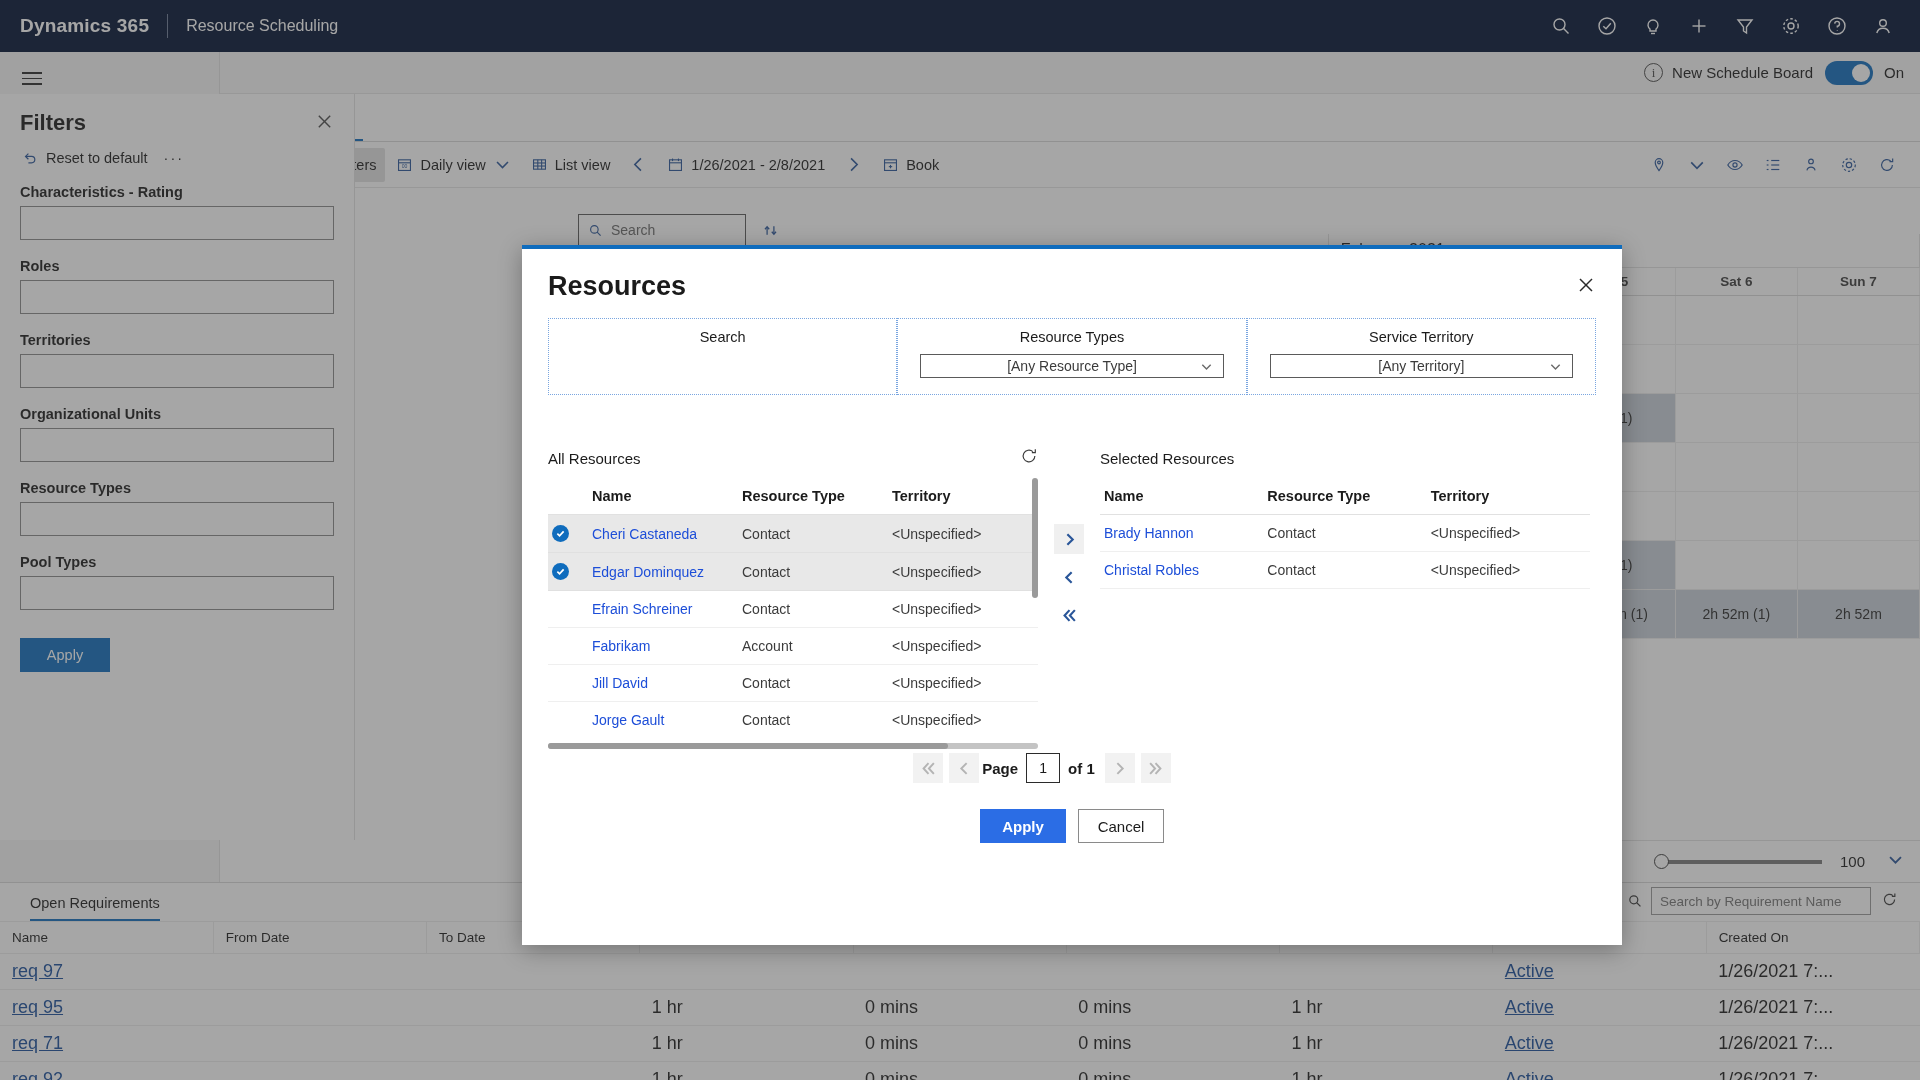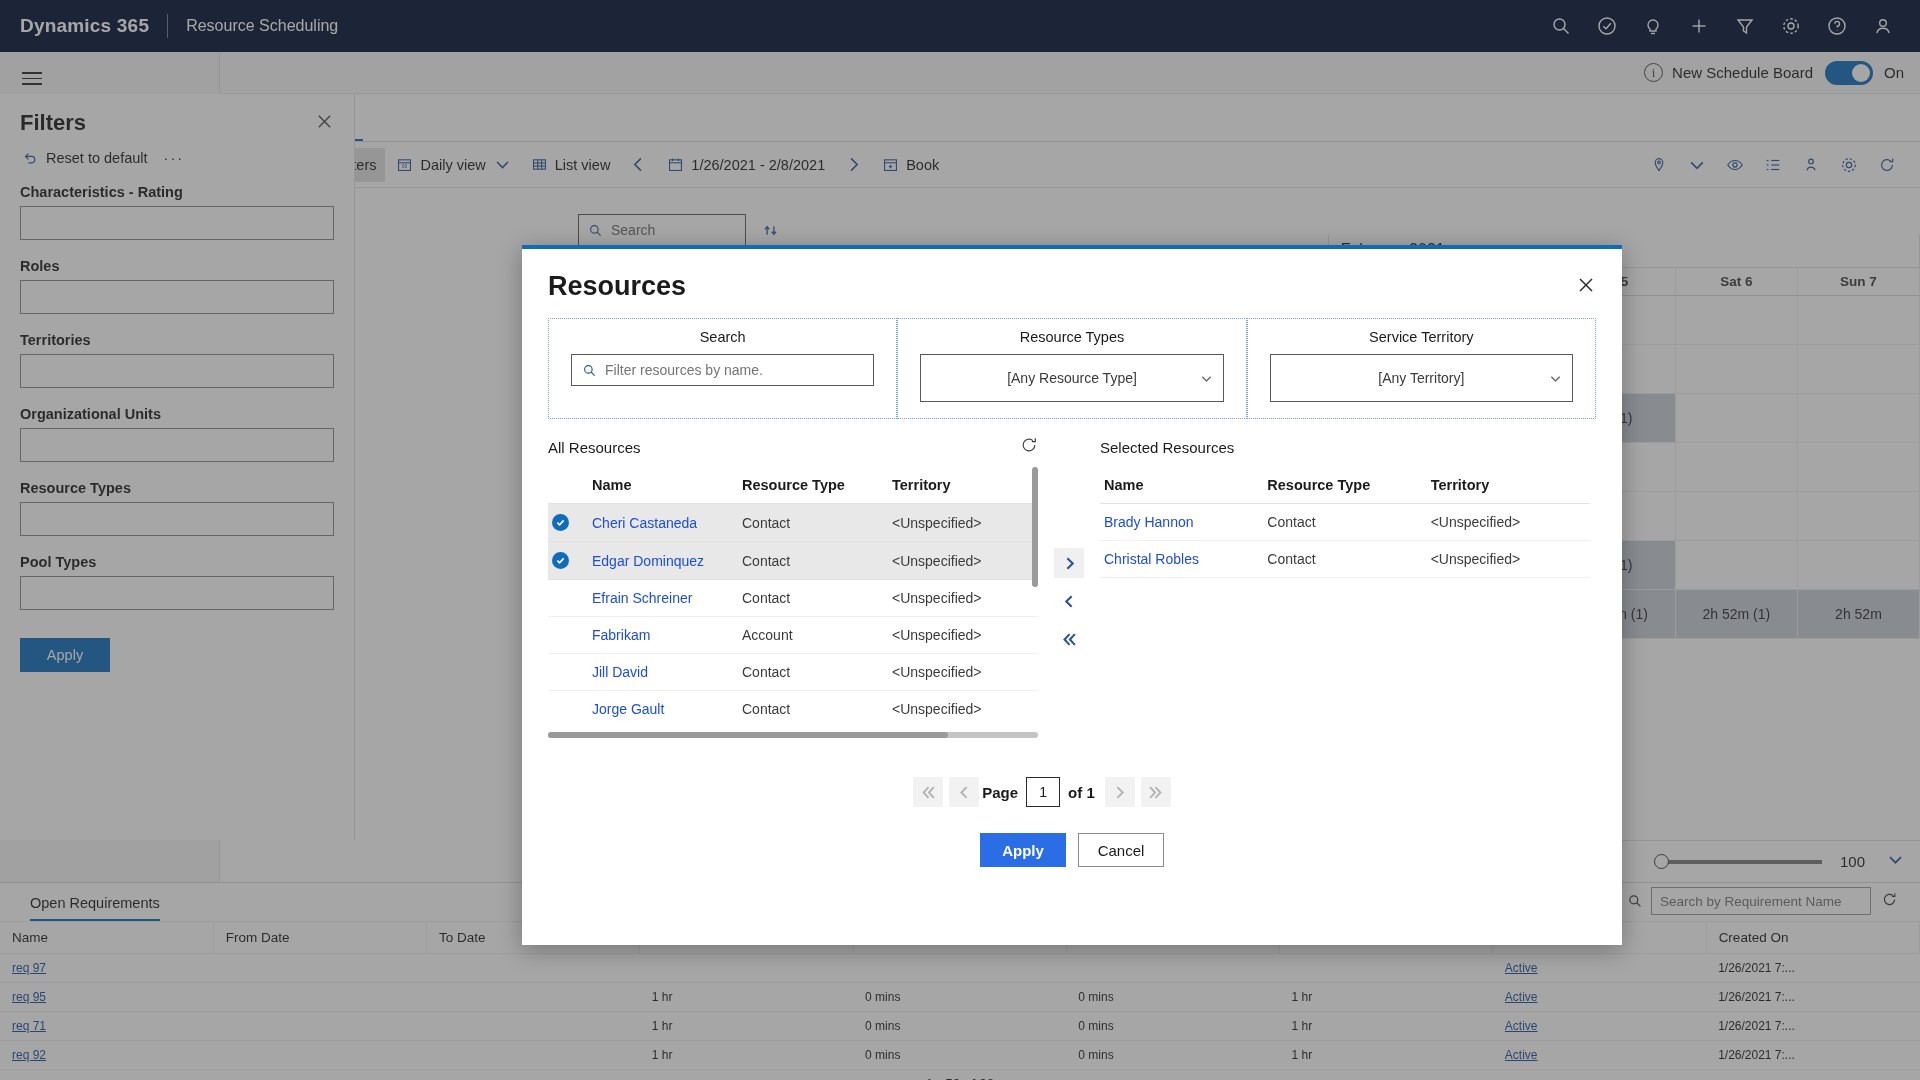--- a/index.html
+++ b/index.html
@@ -117,21 +117,21 @@
   .reqtab { font-size: 14.5px; color: #1b1b1b; padding-bottom: 8px; border-bottom: 2.5px solid #0f6cbd; cursor: pointer; }
   .reqsearch { margin-left: auto; display: flex; align-items: center; padding: 0 14px 6px 0; }
   .reqsearch svg { width: 16px; height: 16px; stroke: #3b3b3b; fill: none; stroke-width: 1.5; margin-right: 8px; }
   .reqsearch input { width: 220px; height: 28px; border: 1px solid #9a9a9a; padding: 0 8px;
     font-size: 13.5px; font-family: inherit; color: #1b1b1b; }
   .reqrefresh { margin-left: 10px; cursor: pointer; }
   .reqrefresh svg { width: 17px; height: 17px; stroke: #3b3b3b; fill: none; stroke-width: 1.4; }
   .reqtable { width: 100%; border-collapse: collapse; table-layout: fixed; }
   .reqtable th { font-size: 13.5px; font-weight: normal; color: #1b1b1b; text-align: left;
     padding: 8px 12px; border: 1px solid #ededed; border-left: none; background: #fff; }
-  .reqtable td { font-size: 12px; color: #1b1b1b; padding: 7px 12px; border-bottom: 1px solid #ededed; }
+  .reqtable td { font-size: 18px; color: #1b1b1b; padding: 7px 12px; border-bottom: 1px solid #ededed; }
   .reqtable td a { color: #1a4f9c; text-decoration: underline; cursor: pointer; }
   .reqpager { display: flex; align-items: center; justify-content: center; height: 26px; font-size: 13.5px; color: #1b1b1b; }
 
   
   .rsfoot { position: absolute; left: 0; bottom: 0; width: 220px; height: 48px; background: #f5f5f5;
     border-top: 1px solid #e1e1e1; display: flex; align-items: center; padding-left: 12px; }
   .rsbadge { width: 28px; height: 28px; background: #0f6cbd; color: #fff; font-size: 12px; font-weight: bold;
     display: flex; align-items: center; justify-content: center; margin-right: 9px; }
   .rsname { font-size: 13.5px; color: #1b1b1b; }
   .rschev { margin-left: auto; margin-right: 12px; }
@@ -146,27 +146,27 @@
   .m-x { margin-left: auto; cursor: pointer; }
   .m-x svg { width: 20px; height: 20px; stroke: #2b2b2b; stroke-width: 1.5; }
 
   .m-filters { display: flex; margin: 6px 26px 0 26px; }
   .m-fcell { flex: 1; border: 1px dotted #7aa6e0; padding: 10px 22px 16px 22px; }
   .m-flabel { text-align: center; font-size: 14.5px; color: #1b1b1b; margin-bottom: 9px; }
   .m-finput { height: 32px; border: 1px solid #5a5a5a; display: flex; align-items: center; padding: 0 10px; background: #fff; }
   .m-finput svg { width: 15px; height: 15px; stroke: #2a5699; fill: none; stroke-width: 1.5; margin-right: 8px; }
   .m-finput input { border: none; outline: none; font-size: 14px; color: #5a5a5a;
     font-family: inherit; flex: 1; background: transparent; }
-  .m-fselect { height: 48px; border: 1px solid #5a5a5a; display: flex; align-items: center;
+  .m-fselect { height: 24px; border: 1px solid #5a5a5a; display: flex; align-items: center;
     justify-content: center; position: relative; font-size: 14px; color: #3b3b3b; cursor: pointer; }
   .m-fselect svg { position: absolute; right: 10px; width: 13px; height: 13px; stroke: #6a6a6a; fill: none; stroke-width: 1.5; }
 
   .m-body { display: flex; margin: 14px 26px 0 26px; height: 330px; }
   .m-col { width: 490px; }
-  .m-colhead { display: flex; align-items: center; height: 28px; }
+  .m-colhead { display: flex; align-items: center; height: 28px; margin-top: 35px; }
   .m-coltitle { font-size: 15px; color: #1b1b1b; }
   .m-refresh { margin-left: auto; cursor: pointer; }
   .m-refresh svg { width: 18px; height: 18px; stroke: #3b3b3b; fill: none; stroke-width: 1.3; }
   .m-table { width: 100%; border-collapse: collapse; table-layout: fixed; margin-top: 10px; }
   .m-table th { font-size: 14.5px; font-weight: bold; color: #1b1b1b; text-align: left;
     padding: 6px 4px 10px 4px; border-bottom: 1px solid #e1e1e1; }
   .m-table td { font-size: 14px; color: #3b3b3b; padding: 10px 4px; border-bottom: 1px solid #efefef; }
   .m-table td.nm a { color: #1d4ed8; text-decoration: none; cursor: pointer; }
   .m-table tr.sel td { background: #e8e8e8; border-bottom: 1px solid #e0e0e0; }
   .ckcol { width: 40px; }
@@ -762,27 +762,20 @@
       <div class="m-title">Resources</div>
       <div class="m-x"><svg viewBox="0 0 20 20">
             <line x1="4" y1="4" x2="16" y2="16"></line>
             <line x1="16" y1="4" x2="4" y2="16"></line>
           </svg></div>
     </div>
 
     <div class="m-filters">
       <div class="m-fcell">
         <div class="m-flabel">Search</div>
-        <div class="m-finput">
-          <svg viewBox="0 0 20 20">
-              <circle cx="8.5" cy="8.5" r="5"></circle>
-              <line x1="12.2" y1="12.2" x2="16.8" y2="16.8"></line>
-            </svg>
-          <input placeholder="Filter resources by name." style="">
-        </div>
       </div>
       <div class="m-fcell">
         <div class="m-flabel">Resource Types</div>
         <div class="m-fselect">
           <span>[Any Resource Type]</span>
           <svg viewBox="0 0 14 14">
               <polyline points="2.5,5 7,9.6 11.5,5"></polyline>
             </svg>
         </div>
       </div>

